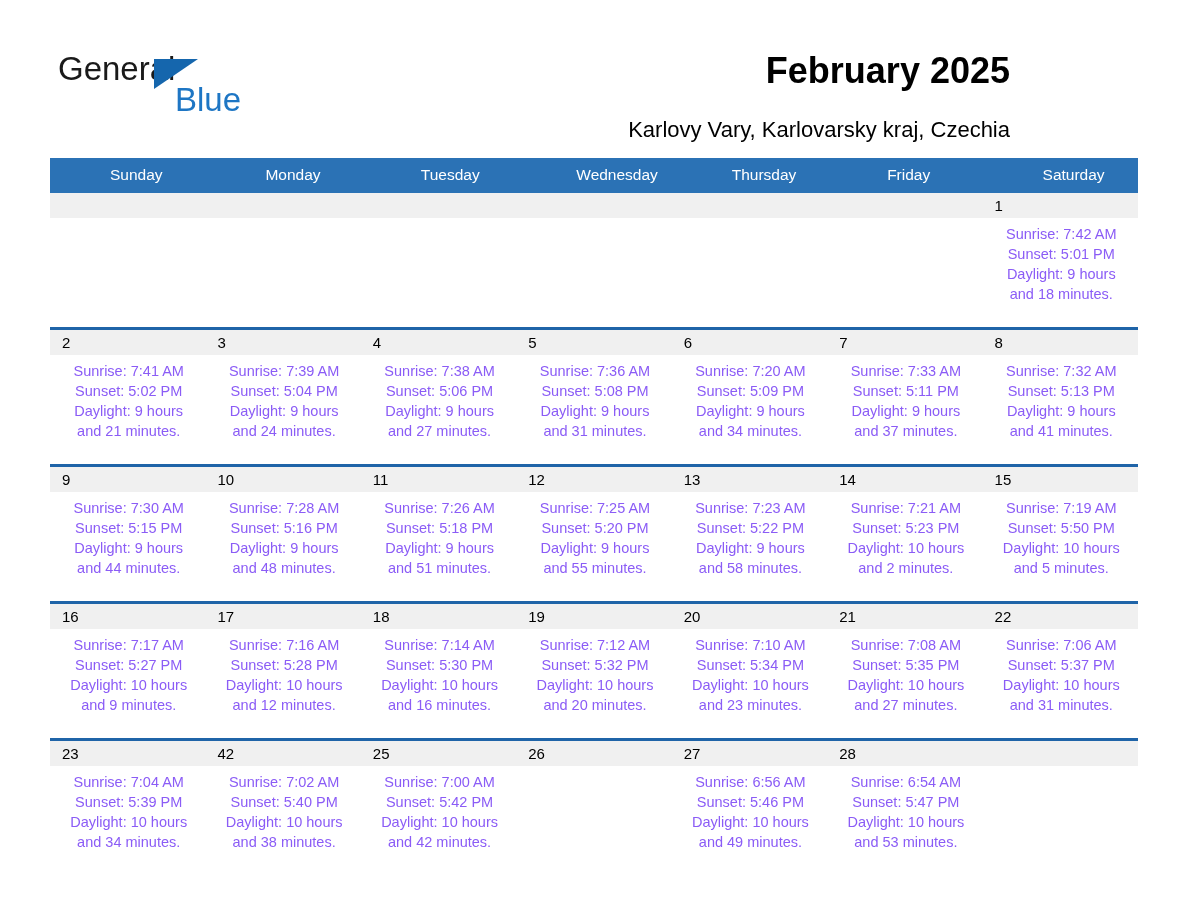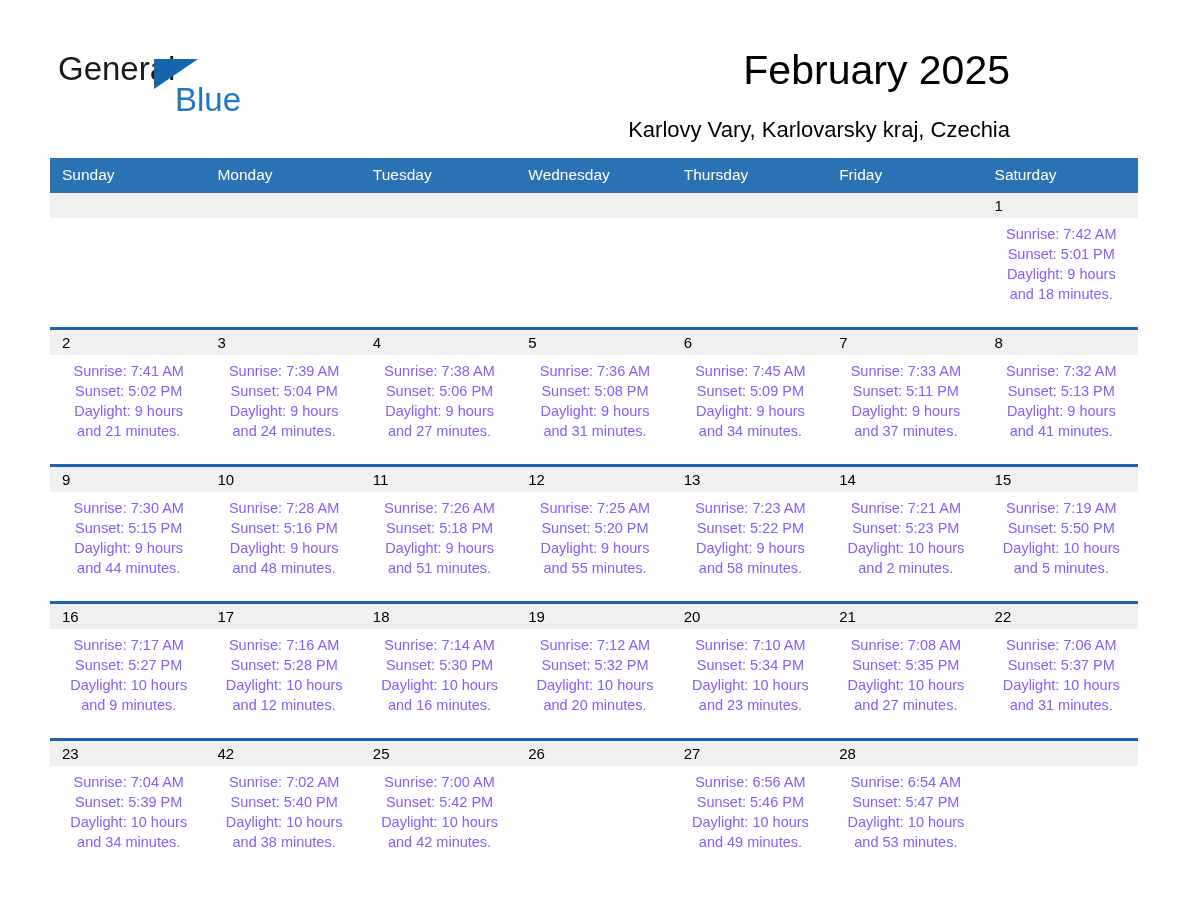--- a/index.html
+++ b/index.html
@@ -68,23 +68,23 @@
     border-bottom: 30px solid transparent;
   }
 
   .title-block {
     position: absolute;
     right: 54px;
     top: 46px;
     text-align: right;
   }
   .cal-title {
-    font-size: 41px;
+    font-size: 36px;
     line-height: 49px;
-    font-weight: 400;
+    font-weight: 700;
     color: #000;
     white-space: nowrap;
   }
   .cal-subtitle {
     margin-top: 22px;
     font-size: 22px;
     line-height: 26px;
     font-weight: 400;
     color: #000;
     white-space: nowrap;
@@ -103,20 +103,21 @@
     grid-template-columns: repeat(7, 1fr);
     background: #2b72b5;
   }
   .weekday {
     font-size: 15.5px;
     line-height: 18px;
     color: #ffffff;
     padding: 8px 0 9px 12px;
     box-sizing: border-box;
     white-space: nowrap;
+    margin-left: 48px;
   }
 
   .week {
     display: grid;
     grid-template-columns: repeat(7, 1fr);
     border-top: 3px solid #1f64a8;
   }
   .week.first {
     border-top: none;
   }
@@ -243,21 +244,21 @@
             <div class="daynum">5</div>
             <div class="details">
               <div>Sunrise: 7:36 AM</div>
               <div>Sunset: 5:08 PM</div>
               <div class="wrap2">Daylight: 9 hours and 31 minutes.</div>
             </div>
           </div>
           <div class="daycell">
             <div class="daynum">6</div>
             <div class="details">
-              <div>Sunrise: 7:45 AM</div>
+              <div>Sunrise: 7:20 AM</div>
               <div>Sunset: 5:09 PM</div>
               <div class="wrap2">Daylight: 9 hours and 34 minutes.</div>
             </div>
           </div>
           <div class="daycell">
             <div class="daynum">7</div>
             <div class="details">
               <div>Sunrise: 7:33 AM</div>
               <div>Sunset: 5:11 PM</div>
               <div class="wrap2">Daylight: 9 hours and 37 minutes.</div>

